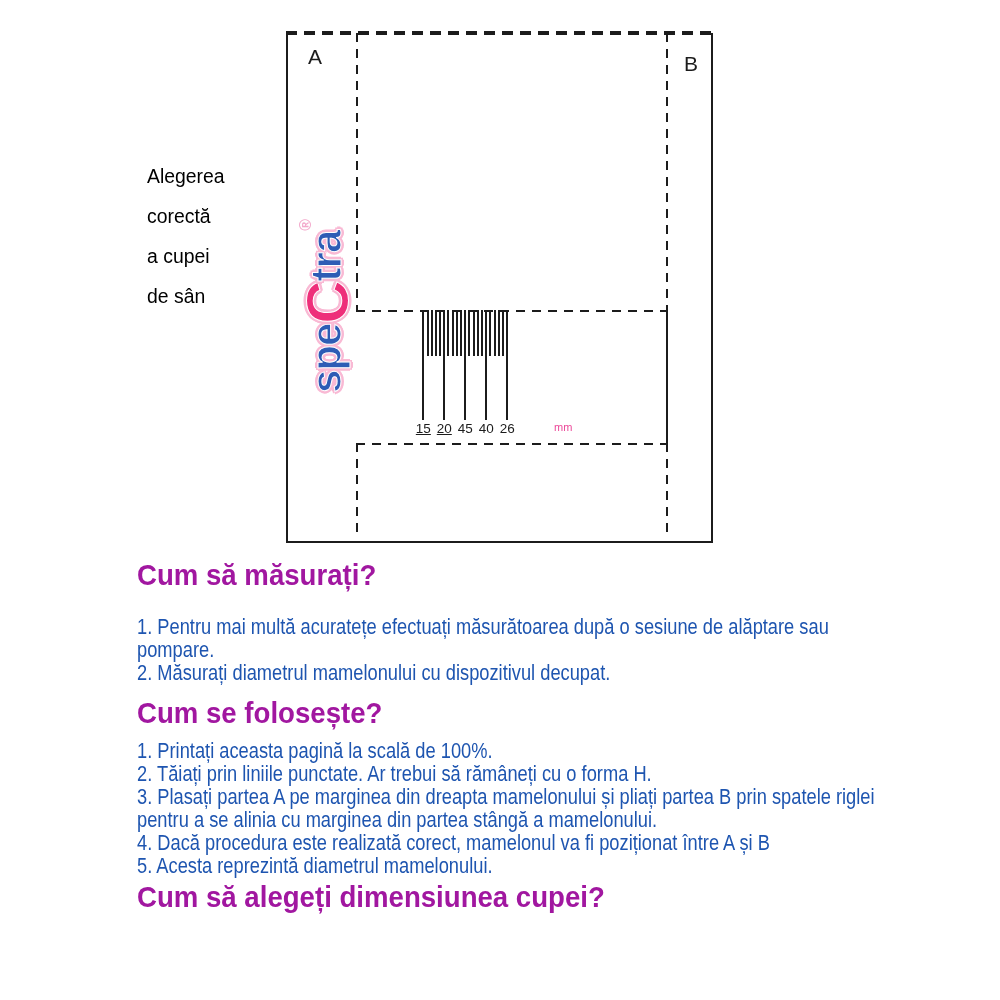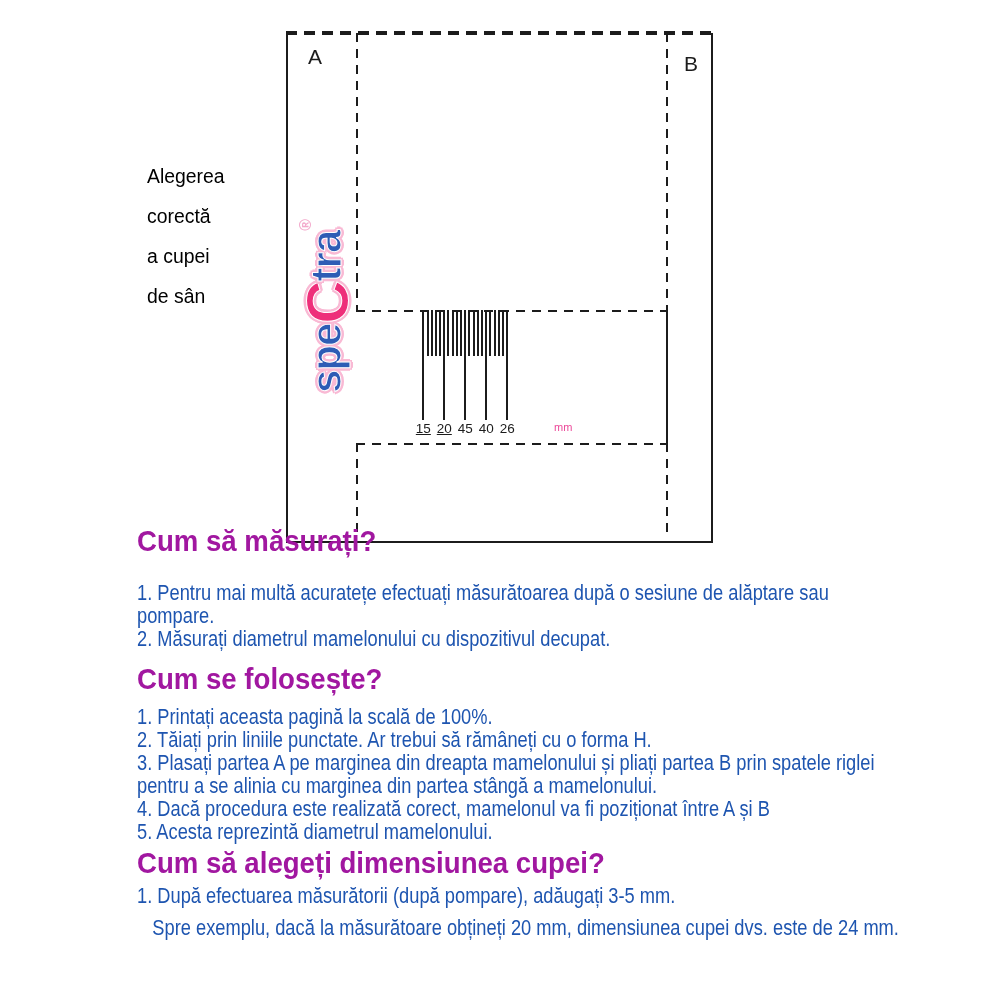--- a/index.html
+++ b/index.html
@@ -36,21 +36,21 @@
           transform:rotate(-90deg); display:flex; align-items:center; justify-content:center; }
   .logo-text { font-weight:bold; white-space:nowrap;
           -webkit-text-stroke:1px #ffffff;
           text-shadow: 3px 0 0 #f9b9d4, -3px 0 0 #f9b9d4, 0 3px 0 #f9b9d4, 0 -3px 0 #f9b9d4,
                        2px 2px 0 #f9b9d4, -2px 2px 0 #f9b9d4, 2px -2px 0 #f9b9d4, -2px -2px 0 #f9b9d4; }
   .sp-blue { color:#2e5cb5; font-size:42px; letter-spacing:-1px; }
   .sp-c    { color:#ee2f7a; font-size:60px; vertical-align:-7px; letter-spacing:-1px; }
   .sp-reg  { color:#f3a8cb; font-size:16px; vertical-align:30px; -webkit-text-stroke:0; text-shadow:none; }
 
   
-  .content { position:absolute; left:137px; top:527px; width:860px; }
+  .content { position:absolute; left:137px; top:561px; width:860px; }
   .sec-heading { color:#a117a0; font-weight:bold; font-size:30px; line-height:28px;
                  transform:scaleX(0.92); transform-origin:0 0; white-space:nowrap; }
   .steps { color:#1e55b0; }
   .steps .li { font-size:21.5px; line-height:23px; transform:scaleX(0.85); transform-origin:0 0; white-space:nowrap; }
   .list1 { margin-top:27px; }
   .h2 { margin-top:14px; }
   .list2 { margin-top:13px; }
   .h3 { margin-top:5px; }
   .list3 { margin-top:8px; }
   .list3 .li + .li { margin-top:9px; padding-left:18px; }
@@ -128,19 +128,15 @@
     <div class="steps list2">
         <div class="li">1. Printați aceasta pagină la scală de 100%.</div>
         <div class="li">2. Tăiați prin liniile punctate. Ar trebui să rămâneți cu o forma H.</div>
         <div class="li">3. Plasați partea A pe marginea din dreapta mamelonului și pliați partea B prin spatele riglei</div>
         <div class="li">pentru a se alinia cu marginea din partea stângă a mamelonului.</div>
         <div class="li">4. Dacă procedura este realizată corect, mamelonul va fi poziționat între A și B</div>
         <div class="li">5. Acesta reprezintă diametrul mamelonului.</div>
       </div>
 
     <div class="sec-heading h3">Cum să alegeți dimensiunea cupei?</div>
-    <div class="steps list3">
-        <div class="li">1. După efectuarea măsurătorii (după pompare), adăugați 3-5 mm.</div>
-        <div class="li">Spre exemplu, dacă la măsurătoare obțineți 20 mm, dimensiunea cupei dvs. este de 24 mm.</div>
-      </div>
   </div>
 
 </div>
 
 </body></html>

